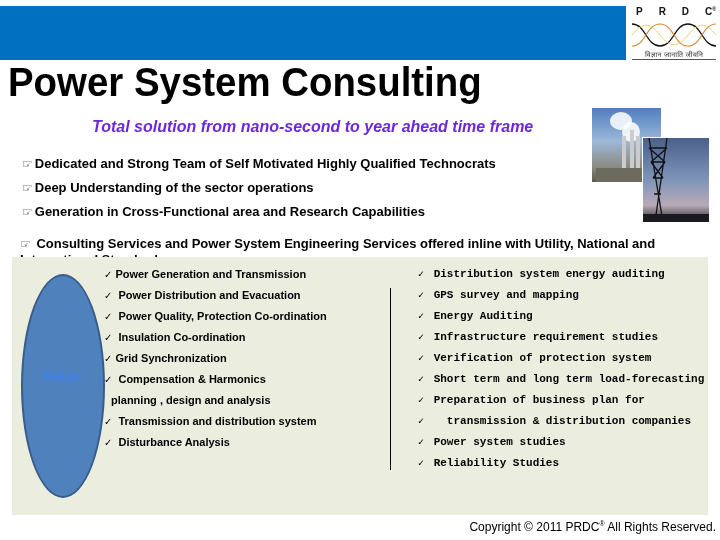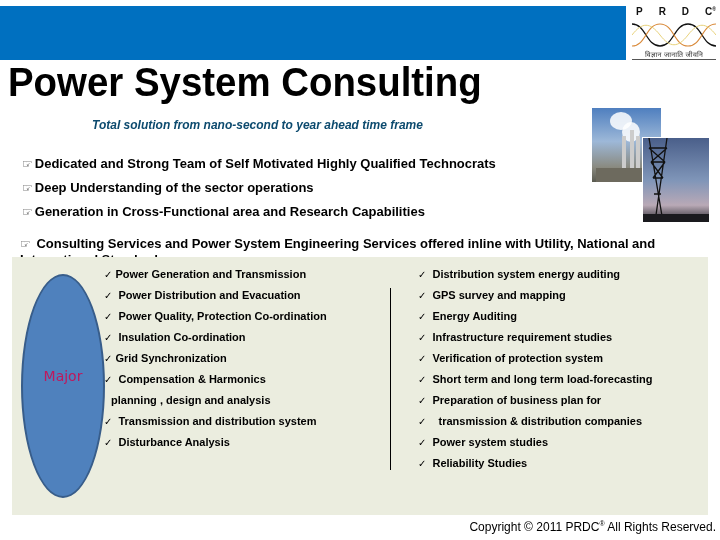--- a/index.html
+++ b/index.html
@@ -28,21 +28,21 @@
     font-size: 7px; color: #333; border-bottom: 1px solid #555;
     text-align: center; letter-spacing: 0.3px;
   }
   .title {
     position: absolute; left: 8px; top: 60px;
     font-size: 40px; font-weight: bold; letter-spacing: 0px;
     transform: scaleX(0.96); transform-origin: left;
   }
   .subtitle {
     position: absolute; left: 92px; top: 118px;
-    font-size: 12px; font-weight: bold; font-style: italic; color: #0c4a6e;
+    font-size: 16px; font-weight: bold; font-style: italic; color: #6d28d9;
   }
   .photo1 {
     position: absolute; left: 592px; top: 108px; width: 69px; height: 74px;
     background: linear-gradient(180deg, #4f7fbf 0%, #9db8d8 45%, #8a8a80 80%, #5a5a50 100%);
     overflow: hidden;
   }
   .photo1 .stack { position: absolute; bottom: 6px; width: 4px; background: #ccc; }
   .photo1 .smoke {
     position: absolute; border-radius: 50%; background: rgba(255,255,255,0.85);
   }
@@ -63,29 +63,29 @@
     position: absolute; left: 12px; top: 257px; width: 696px; height: 258px;
     background: #ebeddf;
   }
   .ellipse {
     position: absolute; left: 21px; top: 274px; width: 84px; height: 224px;
     background: #4f81bd; border: 2px solid #385d8a; border-radius: 50%;
     box-sizing: border-box;
   }
   .ellipse-label {
     position: absolute; left: 21px; top: 366px; width: 84px;
-    text-align: center; color: #be185d; font-family: "DejaVu Sans", sans-serif;
+    text-align: center; color: #3b82f6; font-family: "DejaVu Sans", sans-serif;
     font-size: 14px; line-height: 20px;
   }
   .col {
     position: absolute; top: 264px;
     font-size: 11px; font-weight: bold; line-height: 21px;
   }
   .col-left { left: 104px; }
-  .col-right { left: 418px; }
+  .col-right { left: 418px; font-family: Liberation Mono, monospace; }
   .chk { font-weight: normal; font-size: 10px; margin-right: 3px; }
   .divider {
     position: absolute; left: 390px; top: 288px; width: 1px; height: 182px;
     background: #000;
   }
   .copyright {
     position: absolute; right: 4px; top: 520px;
     font-size: 12px; color: #000;
   }
   .copyright sup { font-size: 7px; }

